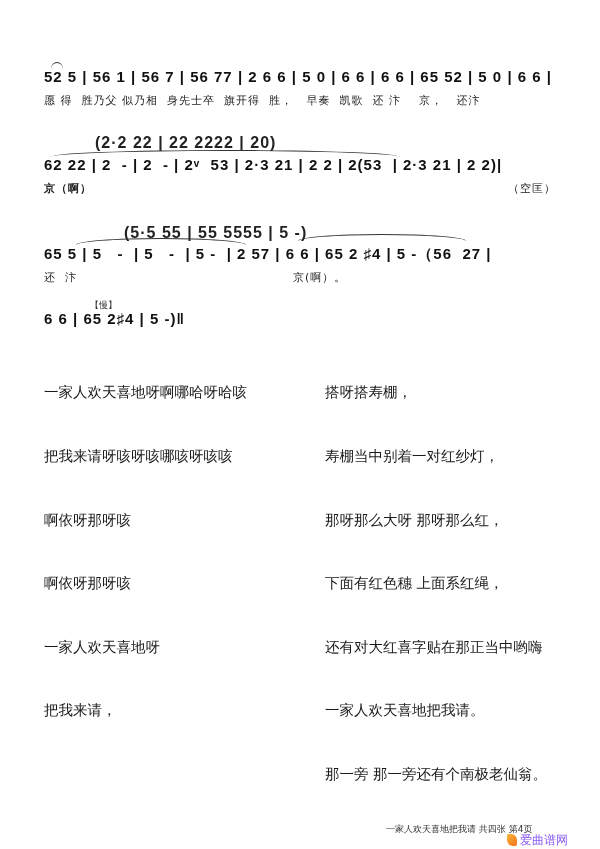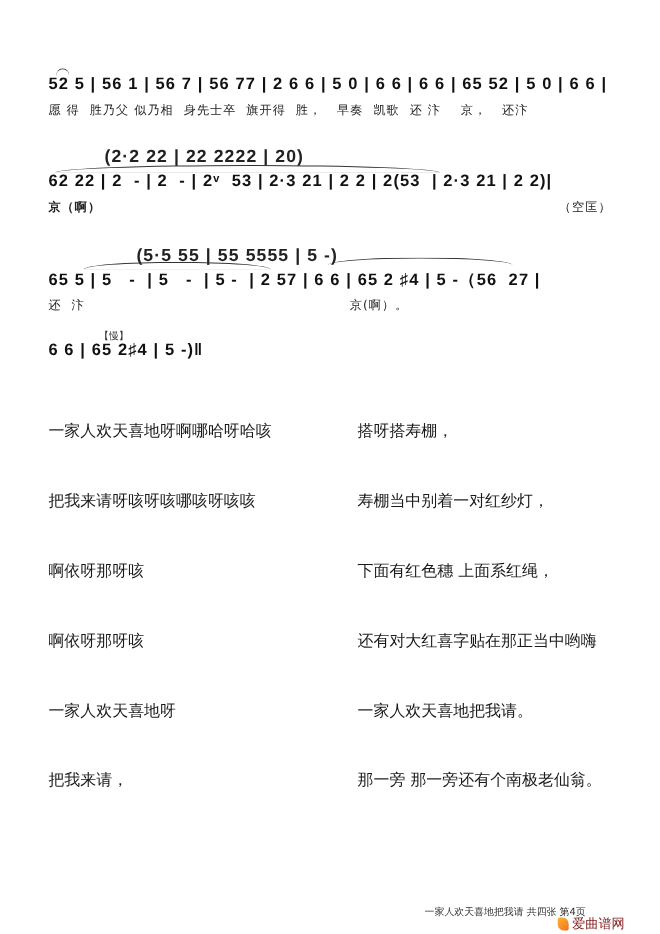--- a/index.html
+++ b/index.html
@@ -7,21 +7,21 @@
            font-family: "DejaVu Sans", sans-serif; color: #1a1a1a; }
     .notes { position: absolute; font-family: Liberation Sans, sans-serif; font-weight: bold;
              font-size: 15px; white-space: pre; letter-spacing: 1px; color: #111; }
     .lyrics { position: absolute; font-size: 11px; white-space: pre; color: #222; letter-spacing: 1px; }
     .accomp { position: absolute; font-family: "Liberation Sans", sans-serif; font-weight: bold;
               font-size: 16px; white-space: pre; color: #222; letter-spacing: 1px; }
     .slur { position: absolute; border-top: 1.2px solid #333; border-radius: 50% 50% 0 0 / 100% 100% 0 0; height: 6px; }
     .mark { position: absolute; font-size: 9px; color: #333; }
     .text-col { position: absolute; font-size: 14.5px; line-height: 21.2px; color: #1a1a1a; white-space: pre; }
     .footer-title { position: absolute; left: 386px; top: 823px; font-size: 9px; color: #333; white-space: pre; }
-    .logo { position: absolute; left: 520px; top: 832px; font-size: 12px; color: #7f1d1d; white-space: pre; }
+    .logo { position: absolute; left: 520px; top: 832px; font-size: 12px; color: #8b5cf6; white-space: pre; }
     .logo-icon { position: absolute; left: 507px; top: 834px; width: 10px; height: 12px;
                  background: linear-gradient(135deg, #f7b733, #f27121); border-radius: 2px 6px 2px 6px; }
   </style>
 </head>
 <body>
 
 <div>
   <div class="slur" style="left:51px; top:62px; width:12px;"></div>
   <div class="notes" style="left:44px; top:68px;">52 5 | 56 1 | 56 7 | 56 77 | 2 6 6 | 5 0 | 6 6 | 6 6 | 65 52 | 5 0 | 6 6 |</div>
   <div class="lyrics" style="left:44px; top:93px;">愿 得  胜乃父 似乃相  身先士卒  旗开得  胜，   早奏  凯歌  还 汴    京，   还汴</div>
@@ -34,21 +34,21 @@
   <div class="lyrics" style="left:44px; top:181px;font-weight:bold;">京（啊）</div>
   <div class="lyrics" style="left:508px; top:181px;">（空匡）</div>
 </div>
 
 <div>
   <div class="accomp" style="left:92px; top:224px;margin-left:32px;">(5·5 55 | 55 5555 | 5 -)</div>
   <div class="slur" style="left:76px; top:238px; width:170px;"></div>
   <div class="slur" style="left:298px; top:234px; width:168px;"></div>
   <div class="notes" style="left:44px; top:245px;">65 5 | 5   -  | 5   -  | 5 -  | 2 57 | 6 6 | 65 2 ♯4 | 5 -（56  27 |</div>
   <div class="lyrics" style="left:44px; top:270px;">还  汴</div>
-  <div class="lyrics" style="left:293px; top:270px;margin-left:25px;">京(啊）。</div>
+  <div class="lyrics" style="left:293px; top:270px;">京(啊）。</div>
 </div>
 
 <div>
   <div class="mark" style="left:90px; top:299px;">【慢】</div>
   <div class="notes" style="left:44px; top:310px;">6 6 | 65 2♯4 | 5 -)‖</div>
 </div>
 
 <div class="text-col" style="left:44px; top:340px;">
   <div>一家人欢天喜地呀啊哪哈呀哈咳</div>
   <div>把我来请呀咳呀咳哪咳呀咳咳</div>
@@ -66,20 +66,21 @@
   
   
   
   
   
 </div>
 
 <div class="text-col" style="left:325px; top:340px;">
   <div>搭呀搭寿棚，</div>
   <div>寿棚当中别着一对红纱灯，</div>
+  <div>那呀那么大呀 那呀那么红，</div>
   <div>下面有红色穗 上面系红绳，</div>
   <div>还有对大红喜字贴在那正当中哟嗨</div>
   <div>一家人欢天喜地把我请。</div>
   <div>那一旁 那一旁还有个南极老仙翁。</div>
   
   
   
   
   
   

